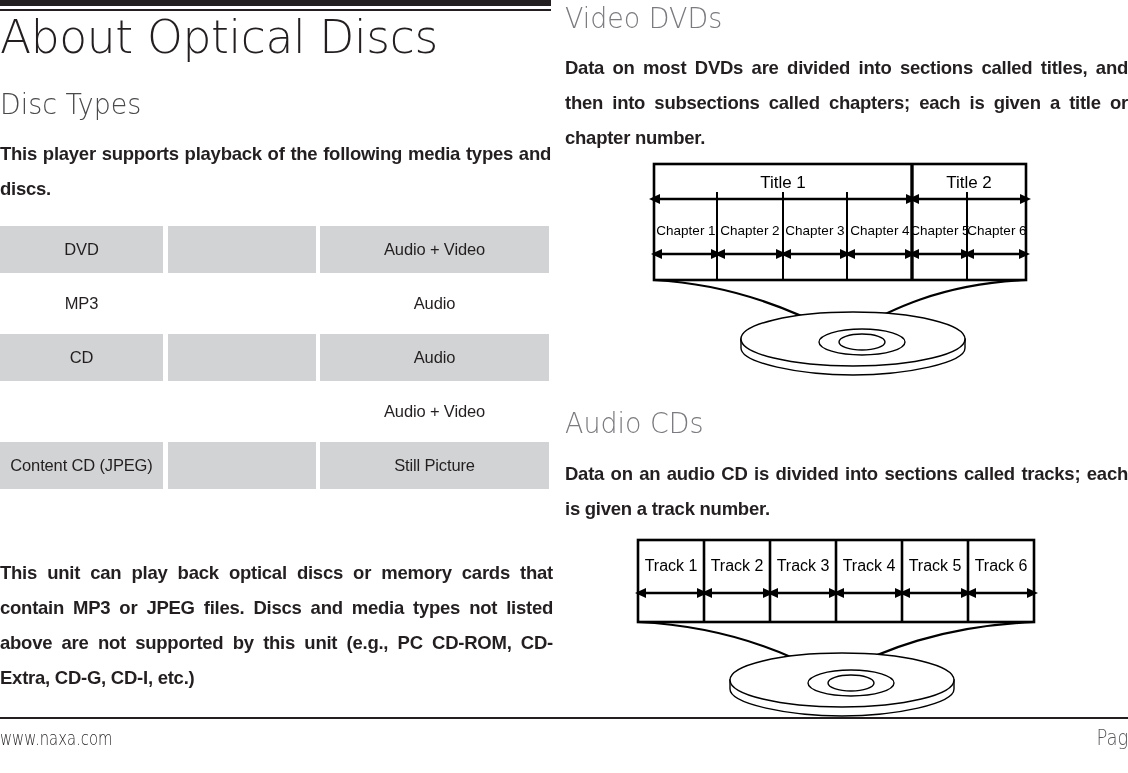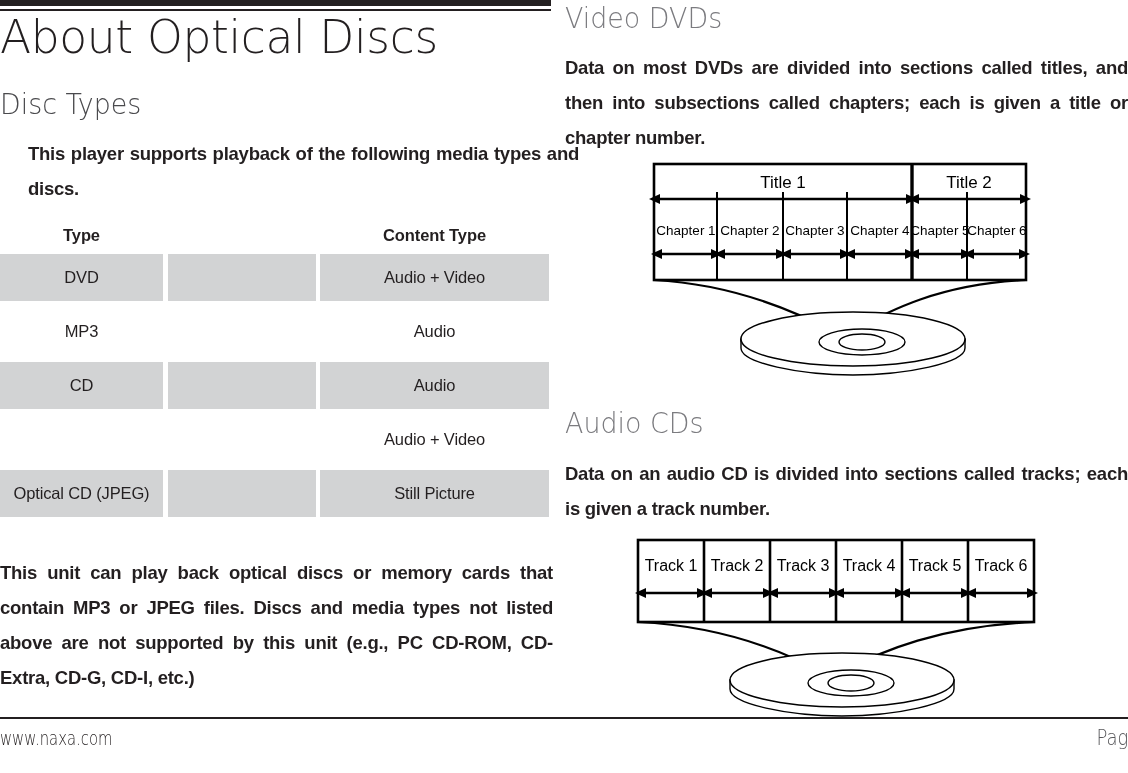--- a/index.html
+++ b/index.html
@@ -91,21 +91,20 @@
     text-align: justify;
     letter-spacing: -0.25px;
   }
 
   
   #intro-para {
     position: absolute;
     left: 0;
     top: 136px;
     width: 551px;
-    padding-left: 28px;
   }
   #disc-types-heading {
     position: absolute;
     left: 0;
     top: 90px;
   }
   #closing-para {
     position: absolute;
     left: 0;
     top: 555px;
@@ -245,24 +244,20 @@
   <div class="col-left">
 
     <div class="h1" id="page-title">About Optical Discs</div>
 
     <div class="h2 dark" id="disc-types-heading">Disc Types</div>
 
     <div class="body-text" id="intro-para">This player supports playback of the following media types and discs.</div>
 
     <div id="type-table">
 
-      <div class="tbl-header">
-        <div class="th c1">Type</div>
-        <div class="th c3">Content Type</div>
-      </div>
 
       <div class="tbl-row shaded">
         <div class="seg s1"></div>
         <div class="seg s2"></div>
         <div class="seg s3"></div>
         <div class="cell k1">DVD</div>
         <div class="cell k3">Audio + Video</div>
       </div>
 
       <div class="tbl-row">
@@ -279,21 +274,21 @@
       </div>
 
       <div class="tbl-row">
         <div class="cell k3">Audio + Video</div>
       </div>
 
       <div class="tbl-row shaded">
         <div class="seg s1"></div>
         <div class="seg s2"></div>
         <div class="seg s3"></div>
-        <div class="cell k1">Optical CD (JPEG)</div>
+        <div class="cell k1">Content CD (JPEG)</div>
         <div class="cell k3">Still Picture</div>
       </div>
 
     </div>
 
     <div class="body-text" id="closing-para">This unit can play back optical discs or memory cards that contain MP3 or JPEG files. Discs and media types not listed above are not supported by this unit (e.g., PC CD-ROM, CD-Extra, CD-G, CD-I, etc.)</div>
   </div>
 
   <div class="col-right">
 

